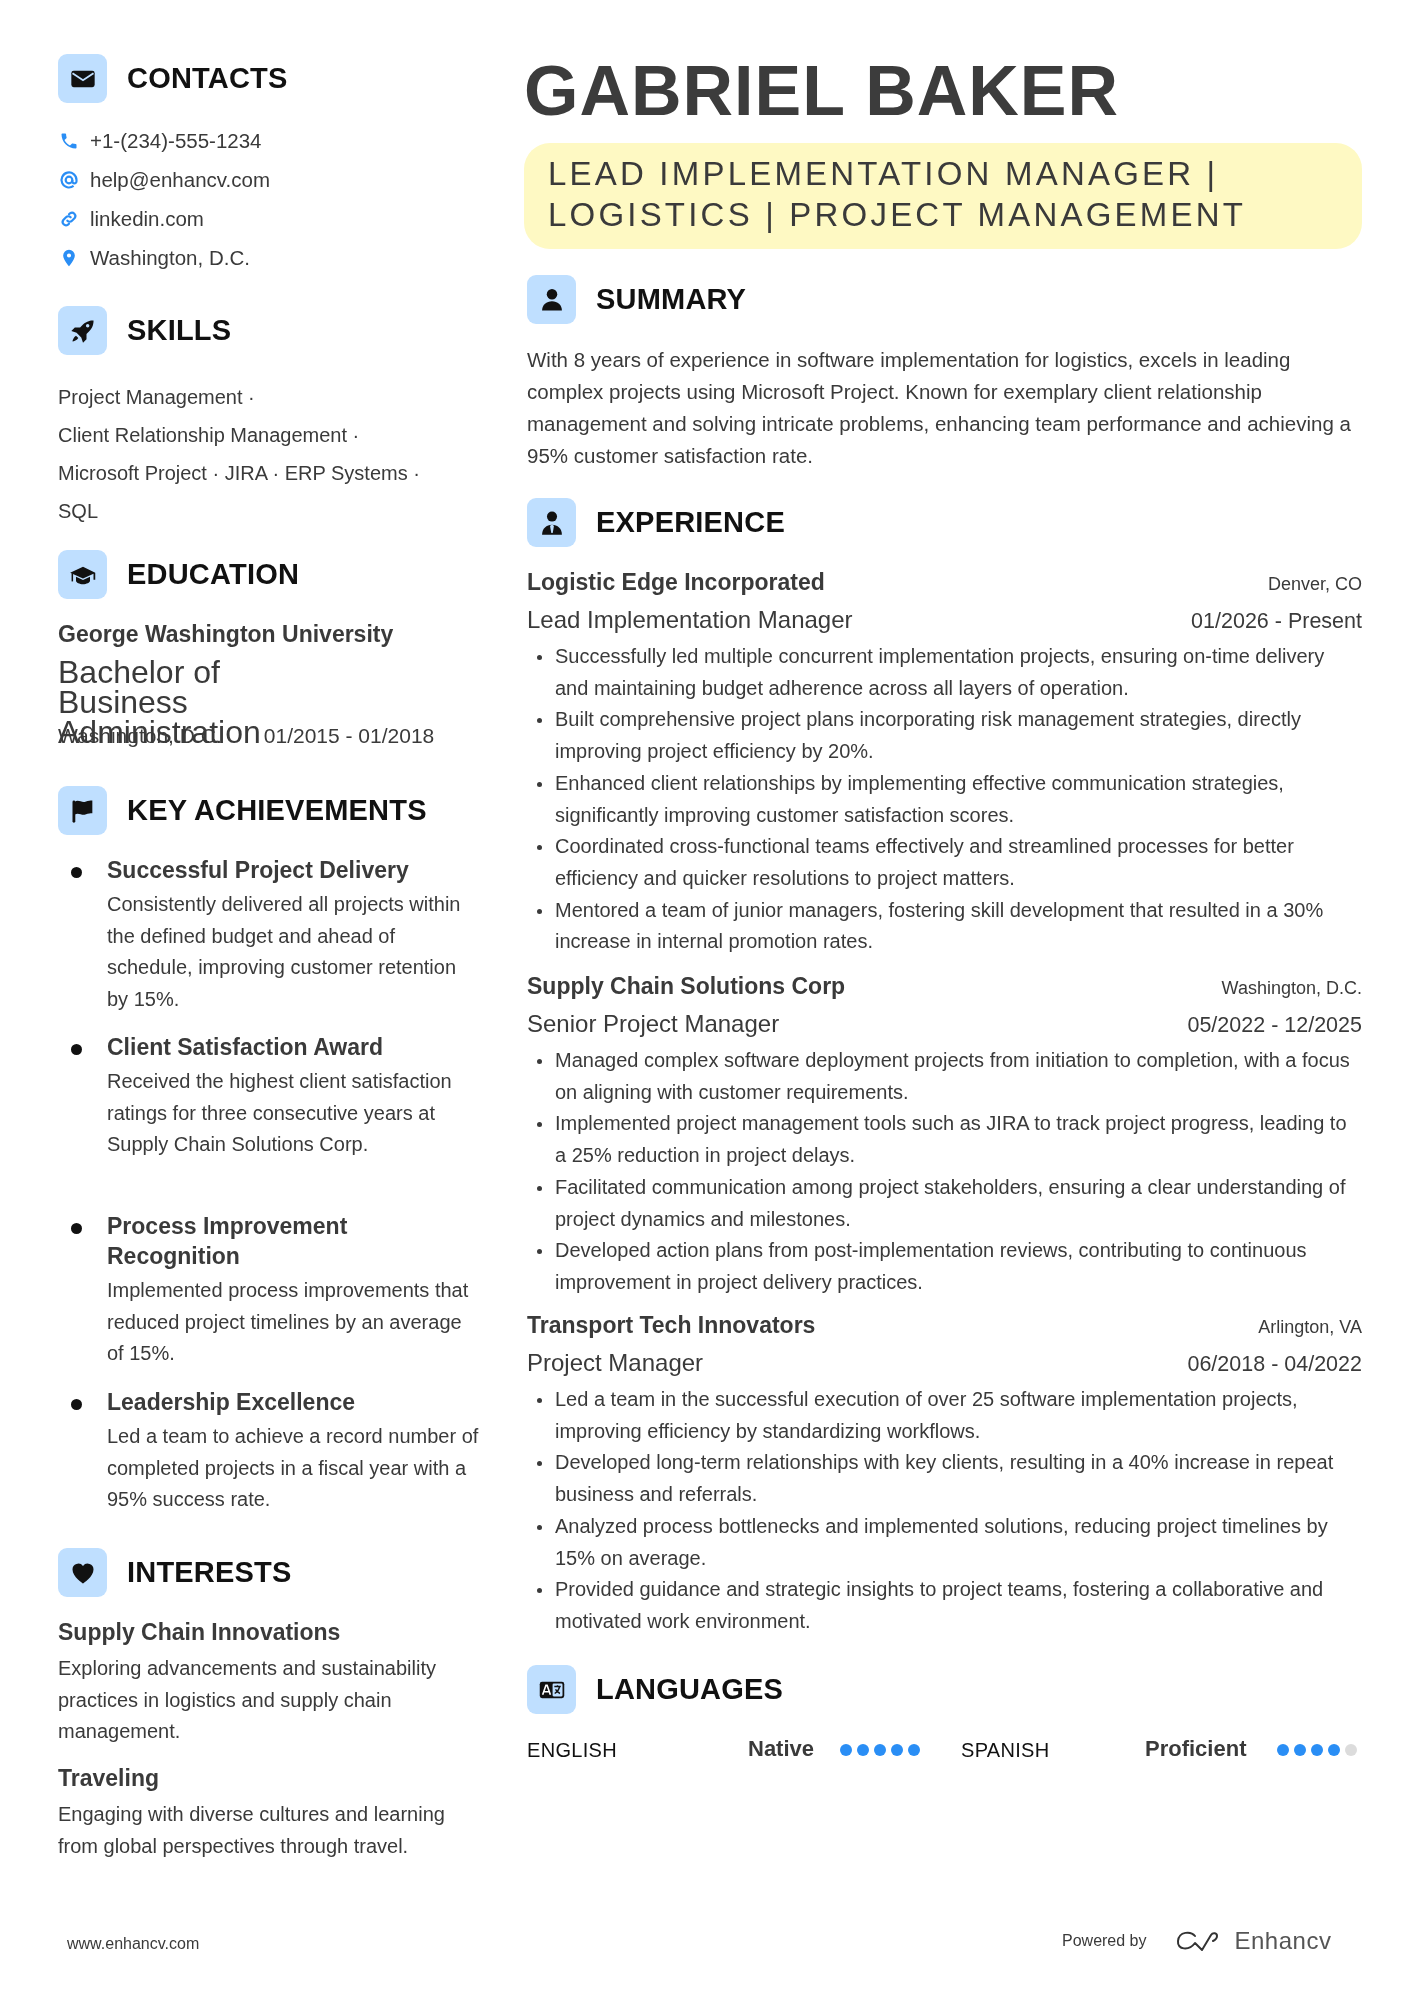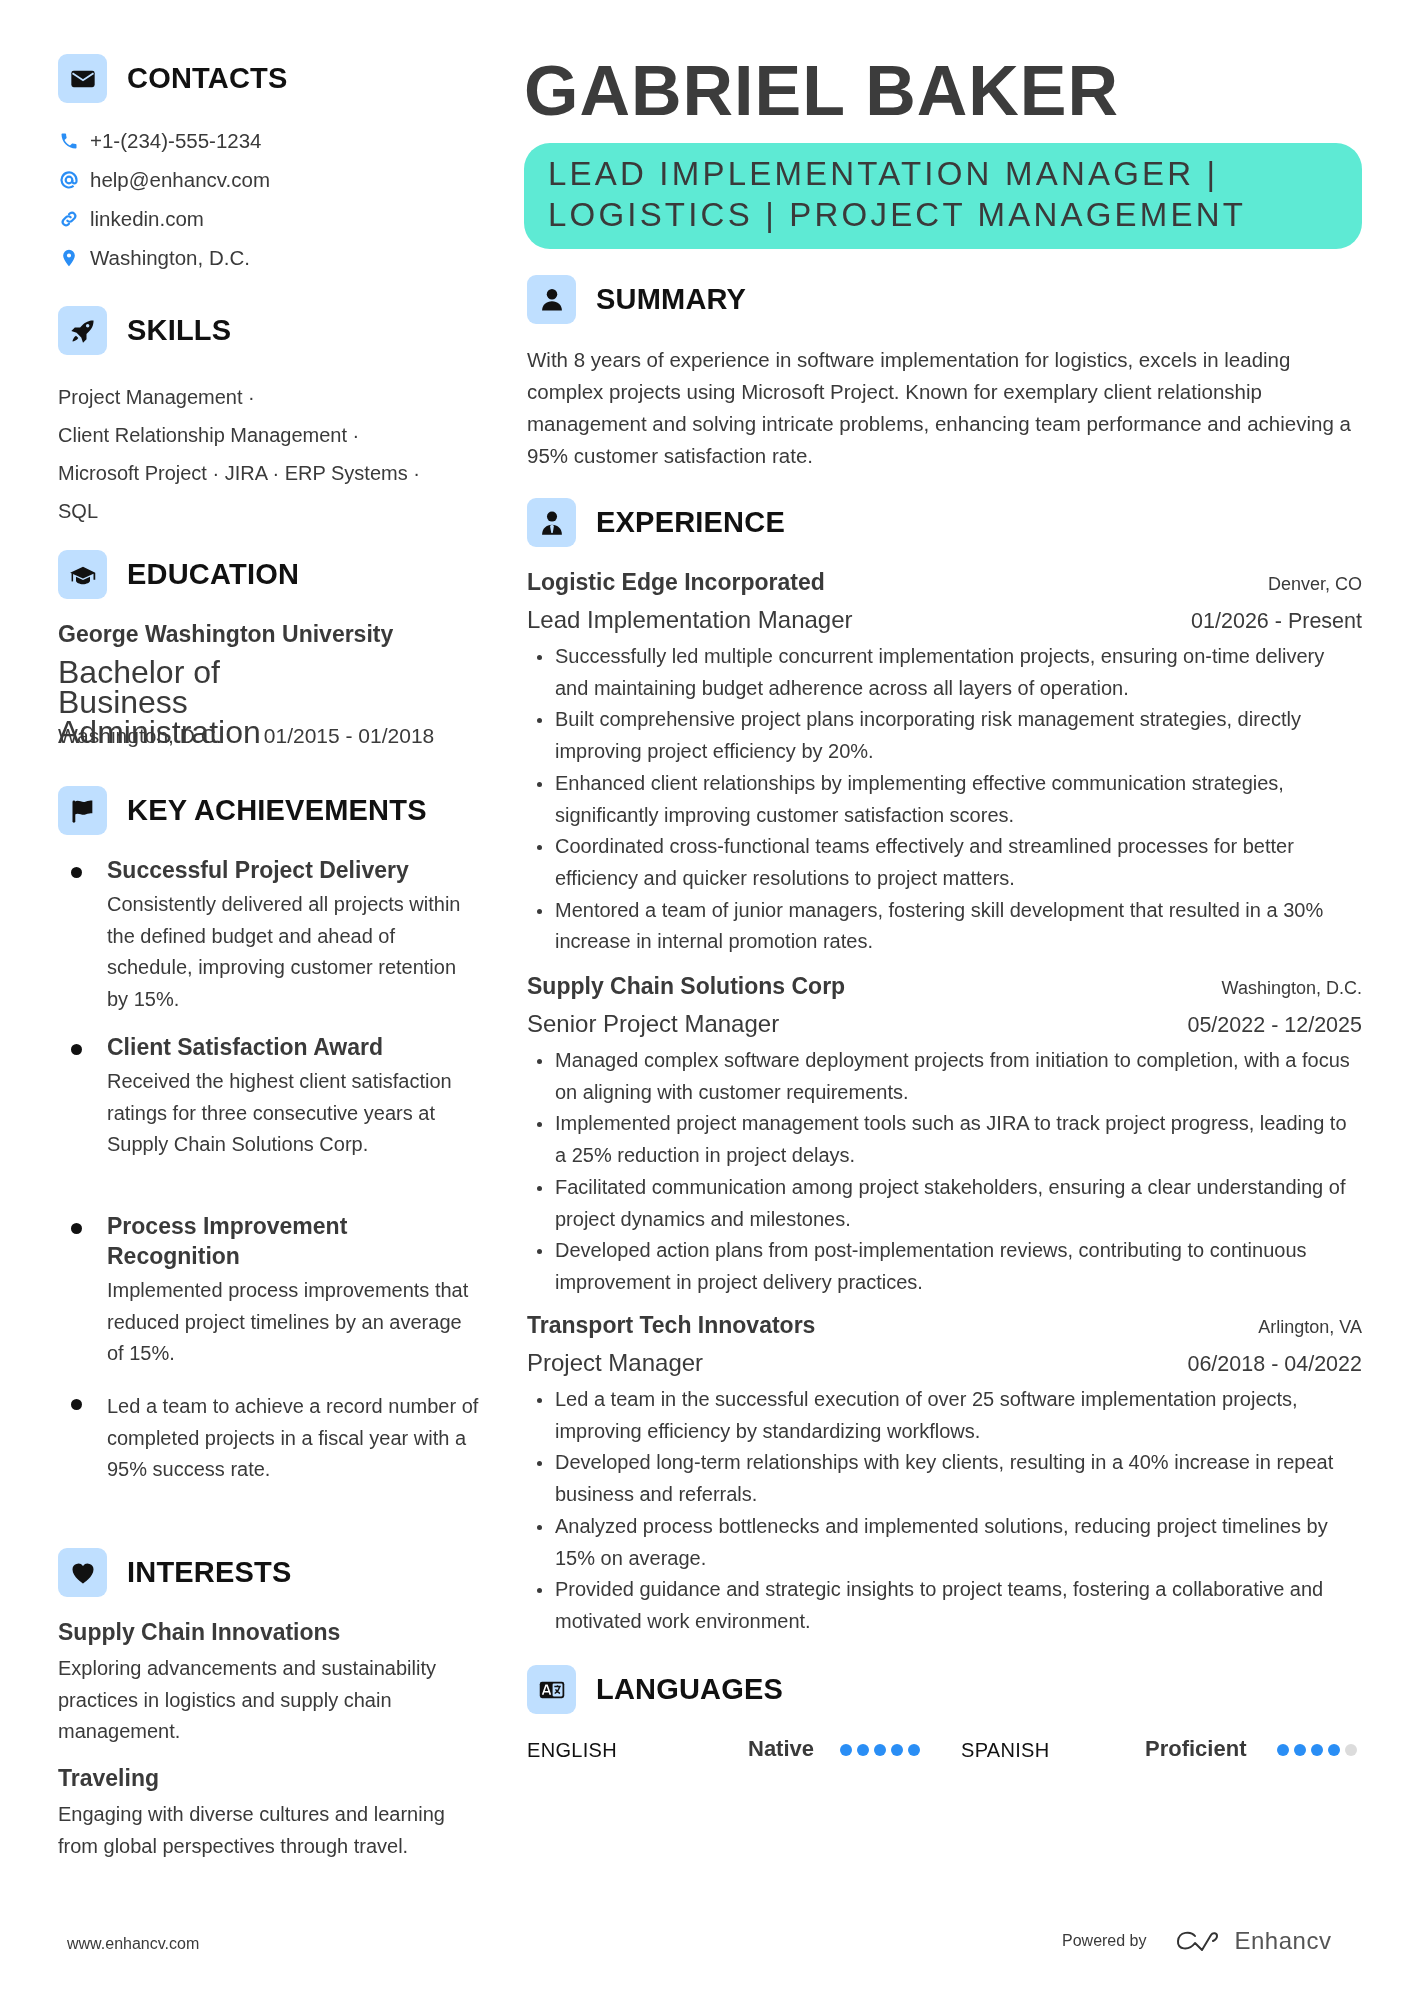--- a/index.html
+++ b/index.html
@@ -26,21 +26,21 @@
   .ach .bullet { position: absolute; left: 13px; top: 12px; width: 11px; height: 11px; border-radius: 50%; background: #111; }
   .ach .ach-title { margin-left: 49px; font-size: 23px; font-weight: 700; color: #3a3a3a; line-height: 30px; }
   .ach .ach-desc { margin-left: 49px; margin-top: 4px; font-size: 20px; line-height: 31.5px; color: #3a3a3a; width: 375px; }
 
   .int { position: absolute; left: 58px; width: 430px; }
   .int .int-title { font-size: 23px; font-weight: 700; color: #3a3a3a; line-height: 30px; }
   .int .int-desc { margin-top: 6px; font-size: 20px; line-height: 31.5px; color: #3a3a3a; width: 410px; }
 
   
   .name { position: absolute; left: 524px; top: 46px; font-size: 70px; font-weight: 700; color: #3c3c3c; letter-spacing: 1px; line-height: 90px; white-space: nowrap; }
-  .pill { position: absolute; left: 524px; top: 143px; width: 838px; height: 106px; background: #5eead4; border-radius: 26px; padding: 10px 24px; }
+  .pill { position: absolute; left: 524px; top: 143px; width: 838px; height: 106px; background: #fef9c3; border-radius: 26px; padding: 10px 24px; }
   .pill-text { font-size: 33px; line-height: 41px; letter-spacing: 3.2px; color: #3a3a3a; text-transform: uppercase; }
 
   .summary { position: absolute; left: 527px; top: 344px; width: 840px; font-size: 20.5px; line-height: 32px; color: #3a3a3a; }
 
   .job { position: absolute; left: 527px; width: 835px; }
   .job-row { display: flex; justify-content: space-between; align-items: baseline; }
   .job-company { font-size: 23px; font-weight: 700; color: #3a3a3a; line-height: 36px; }
   .job-loc { font-size: 18px; color: #3a3a3a; line-height: 36px; }
   .job-role { font-size: 24px; color: #3a3a3a; line-height: 36px; }
   .job-dates { font-size: 21.5px; color: #3a3a3a; line-height: 36px; }
@@ -165,20 +165,21 @@
   <div class="ach-title">Client Satisfaction Award</div>
   <div class="ach-desc">Received the highest client satisfaction ratings for three consecutive years at Supply Chain Solutions Corp.</div>
 </div>
 <div class="ach" style="top:1211px;">
   <span class="bullet"></span>
   <div class="ach-title" style="width:330px;">Process Improvement Recognition</div>
   <div class="ach-desc">Implemented process improvements that reduced project timelines by an average of 15%.</div>
 </div>
 <div class="ach" style="top:1387px;">
   <span class="bullet"></span>
+  <div class="ach-title">Leadership Excellence</div>
   <div class="ach-desc">Led a team to achieve a record number of completed projects in a fiscal year with a 95% success rate.</div>
 </div>
 
 <div class="sec-head" style="left:58px; top:1548px;">
   <div class="tile">
     <svg viewBox="0 0 24 24">
         <path d="M12 21s-9-5.6-9-12a5 5 0 0 1 9-3 5 5 0 0 1 9 3c0 6.4-9 12-9 12z" fill="#111"></path>
       </svg>
   </div>
   <div class="sec-title">INTERESTS</div>

